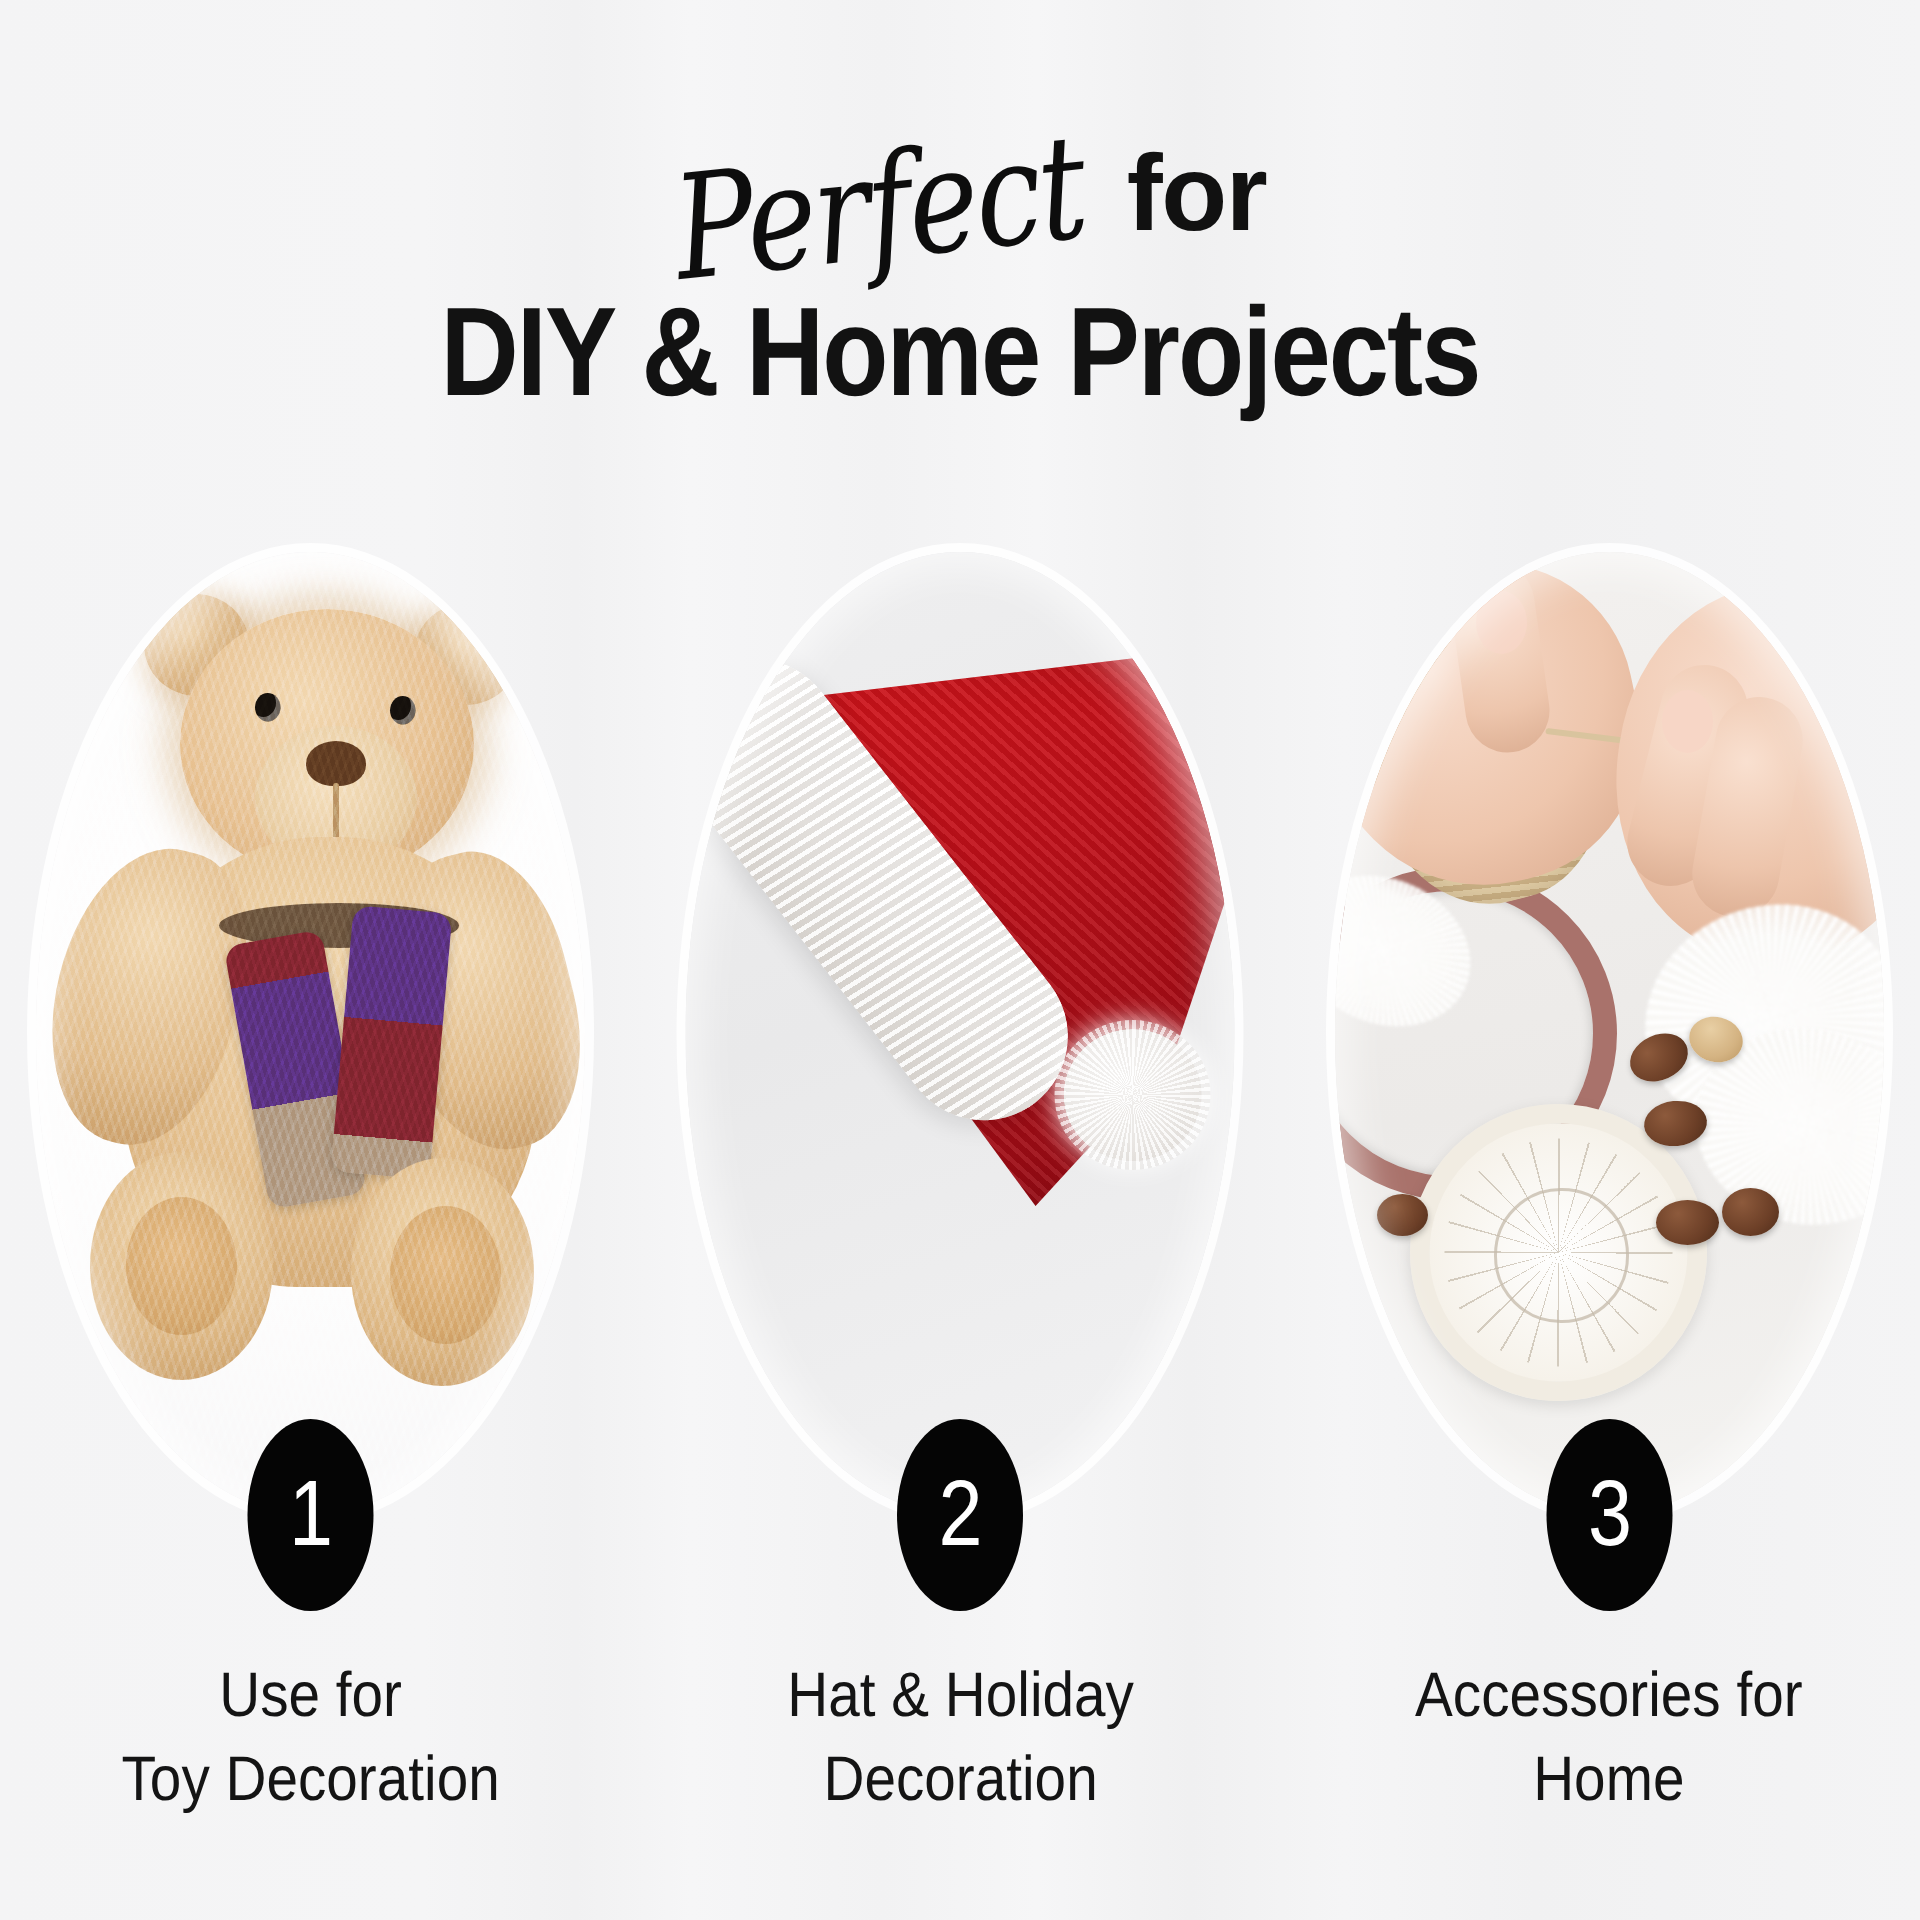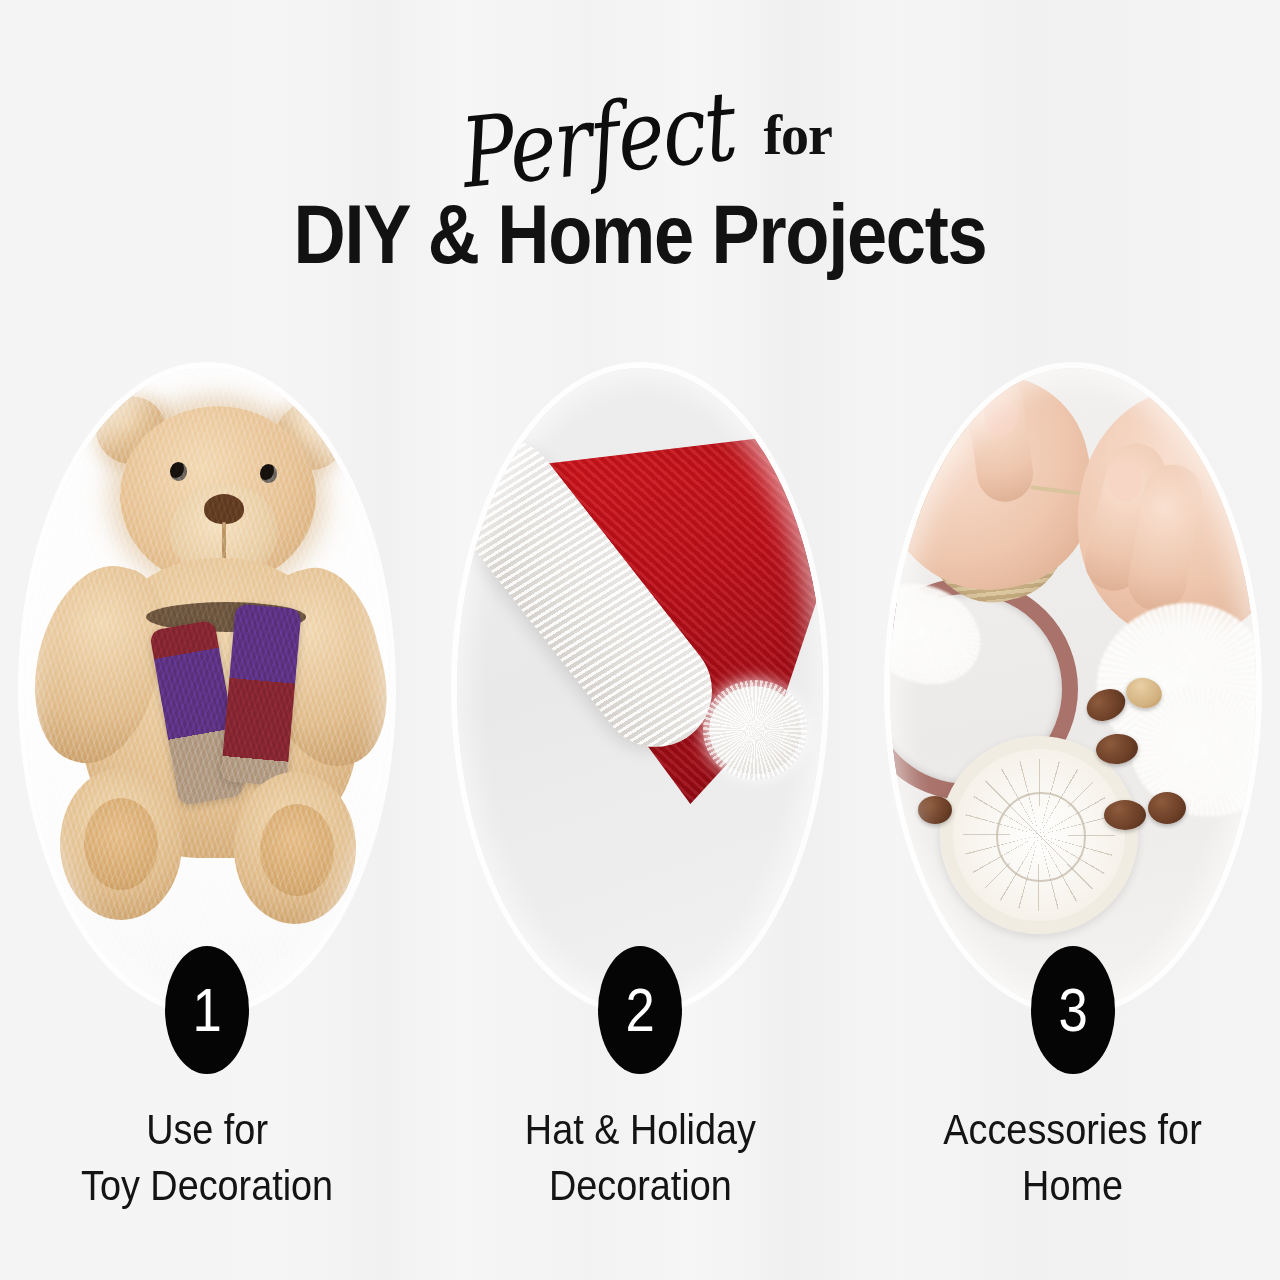--- a/index.html
+++ b/index.html
@@ -55,23 +55,23 @@
     letter-spacing: -2px;
     color: #0d0d0d;
     transform: rotate(-6deg) scaleX(0.92) scaleY(1.12);
     transform-origin: 50% 70%;
     display: inline-block;
     position: relative;
     top: 8px;
     left: 4px;
   }
   .bold-for {
-    font-family: Liberation Serif, serif;
+    font-family: Liberation Sans, sans-serif;
     font-weight: 700;
-    font-size: 56px;
+    font-size: 72px;
     color: #111111;
     letter-spacing: -1px;
     display: inline-block;
     margin-left: 18px;
     position: relative;
     top: -10px;
   }
   .heading-line2 {
     margin-top: -4px;
     font-family: "Liberation Sans Narrow", "Liberation Sans", sans-serif;

